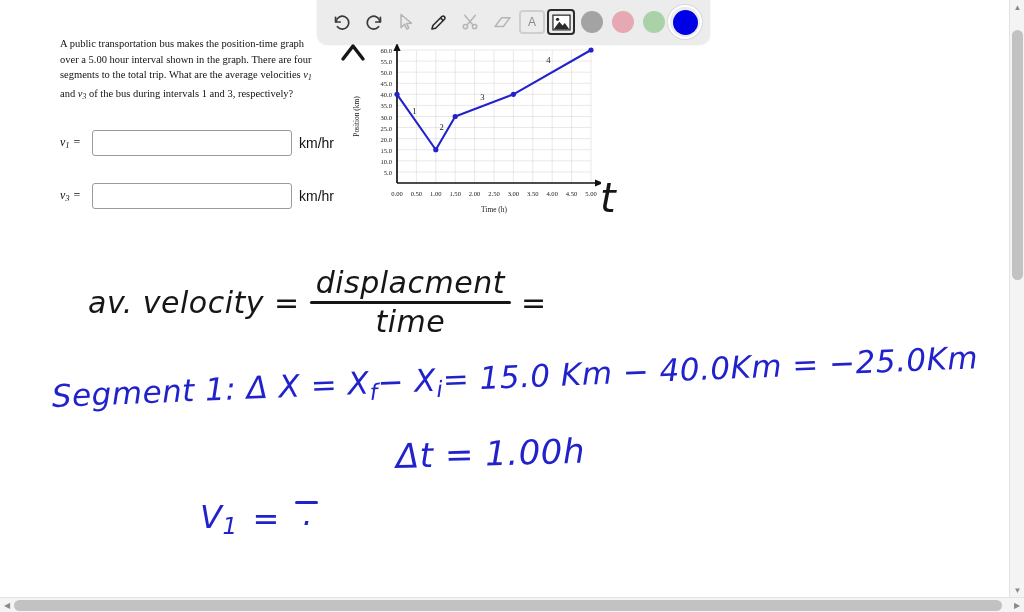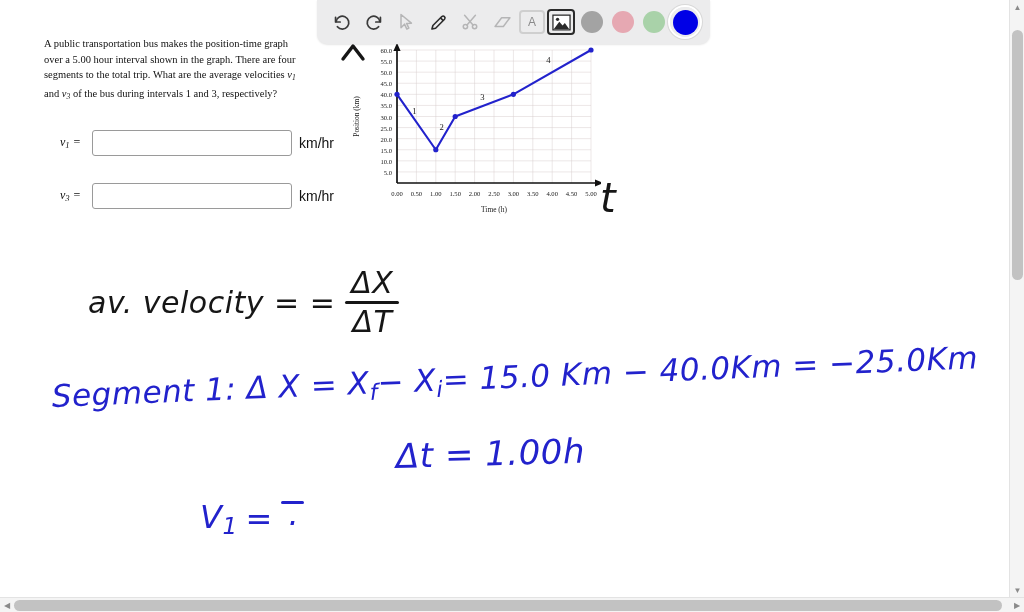--- a/index.html
+++ b/index.html
@@ -37,21 +37,21 @@
   .swatch {
     width: 22px; height: 22px; border-radius: 50%;
     flex: 0 0 auto; margin: 0 3px;
   }
   .swatch-wrap { display:flex; align-items:center; justify-content:center; width:30px; height:30px; border-radius:50%; }
   .swatch-wrap.sel { box-shadow: 0 0 0 2px #ffffff, 0 0 0 3px #d8d8d8; }
   .swatch-wrap.sel .swatch { width: 25px; height: 25px; }
 
   
   .problem-text {
-    position: absolute; left: 44px; top: 36px;
+    position: absolute; left: 60px; top: 36px;
     width: 258px;
     font-family: "Liberation Serif", serif;
     font-size: 10.5px;
     line-height: 15.6px;
     color: #111;
     text-align: left;
   }
   .problem-text .vv { font-style: italic; font-family: "Liberation Serif", serif; }
   .sub { font-size: 0.72em; vertical-align: -0.28em; }
 
@@ -328,37 +328,37 @@
   <div class="caret-mark">
     <svg width="26" height="20" viewBox="0 0 26 20" fill="none" stroke="#161616" stroke-width="3.4" stroke-linecap="round" stroke-linejoin="round">
       <path d="M3 17 L13 4 L23 17"></path>
     </svg>
   </div>
 
   <div class="t-mark">t</div>
 
   <div class="hw hw-black hw-ink" style="left:88px; top:268px; font-size:30px; display:flex; align-items:center; gap:10px;">
     <span>av. velocity =</span>
+    <span class="frac">
+      <span class="num">displacment</span>
+      <span class="bar"></span>
+      <span class="den">time</span>
+    </span>
     <span>=</span>
-    <span class="frac">
-      <span class="num">ΔX</span>
-      <span class="bar"></span>
-      <span class="den">ΔT</span>
-    </span>
   </div>
 
   <div class="hw hw-blue hw-ink" style="left:52px; top:378px; font-size:31px; transform:rotate(-2.4deg); transform-origin:left center;">
     <span>Segment 1:  Δ X = X</span><span class="sub">f</span><span>− X</span><span class="sub">i</span><span>= 15.0 Km − 40.0Km = −25.0Km</span>
   </div>
 
   <div class="hw hw-blue hw-ink" style="left:396px; top:436px; font-size:34px; transform:rotate(-1.6deg); transform-origin:left center;">
     <span>Δt = 1.00h</span>
   </div>
 
-  <div class="hw hw-blue hw-ink" style="left:200px; top:498px; font-size:32px; display:flex; align-items:center; gap:8px;">
+  <div class="hw hw-blue hw-ink" style="left:200px; top:498px; font-size:32px; display:flex; align-items:center; gap:15px;">
     <span><span>V</span><span class="sub">1</span></span>
     <span>=</span>
     <span class="frac">
       <span class="bar"></span>
       <span class="den">·</span>
     </span>
   </div>
 
   <div class="vscroll">
     <div class="arrow-u">▲</div>

